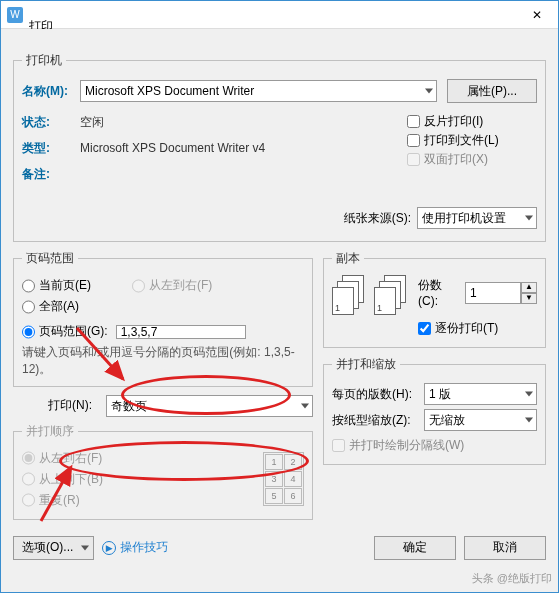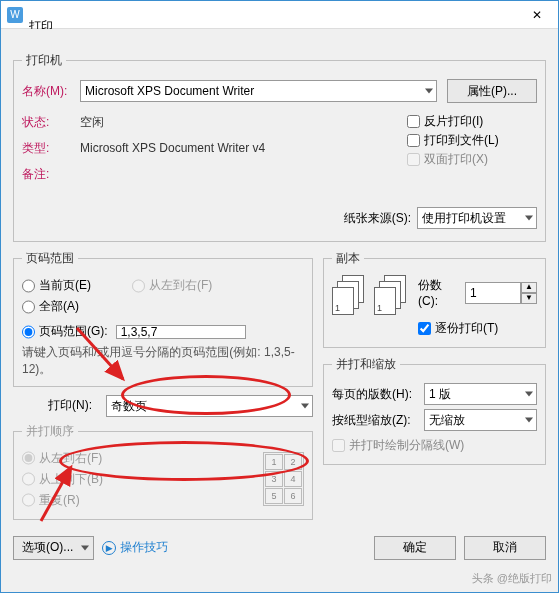--- a/index.html
+++ b/index.html
@@ -6,21 +6,21 @@
 body { background: #f0f0f0; width: 559px; height: 593px; overflow: hidden; position: relative; }
 .win { background: #fff; border: 1px solid #3a8ecf; width: 559px; height: 593px; display: flex; flex-direction: column; }
 .titlebar { height: 28px; display: flex; align-items: center; padding: 0 0 0 6px; background: #fff; border-bottom: 1px solid #ddd; }
 .titlebar .icon { width: 16px; height: 16px; background: #4a9de0; color:#fff; display:inline-flex; align-items:center; justify-content:center; font-size:10px; border-radius:2px; margin-right:6px;}
 .titlebar .title { flex: 1; margin-top: 23px; }
 .titlebar .close { width: 42px; height: 28px; display:flex; align-items:center; justify-content:center; }
 .body { flex:1; background:#f0f0f0; padding:23px 12px 8px 12px; overflow:hidden; position:relative; }
 fieldset { border:1px solid #c0c0c0; padding:6px 8px 8px 8px; margin-bottom:8px; background:#f0f0f0; }
 legend { padding:0 4px; color:#333; }
 .row { display:flex; align-items:center; margin:4px 0; min-height:22px; }
-.lbl { width:58px; color:#be185d; }
+.lbl { width:58px; color:#0369a1;font-weight:bold; }
 .val { flex:1; color:#333; }
 select, input[type="text"] { height:22px; border:1px solid #999; background:#fff; padding:0 4px; font-size:12px; }
 select { appearance:none; -webkit-appearance:none; background:#fff; padding-right:18px; }
 .selwrap { position:relative; display:inline-block; }
 .selwrap .arrow, .dropbtn .arrow { position:absolute; right:4px; top:50%; transform:translateY(-50%); width:0; height:0; border-left:4px solid transparent; border-right:4px solid transparent; border-top:5px solid #555; pointer-events:none; }
 .btn { height:24px; min-width:82px; background:#e9e9e9; border:1px solid #999; padding:0 8px; cursor:pointer; }
 .chk { display:flex; align-items:center; gap:4px; margin:2px 0; }
 .chk input { width:13px; height:13px; }
 .chk.disabled { color:#888; }
 .two { display:flex; gap:10px; }

